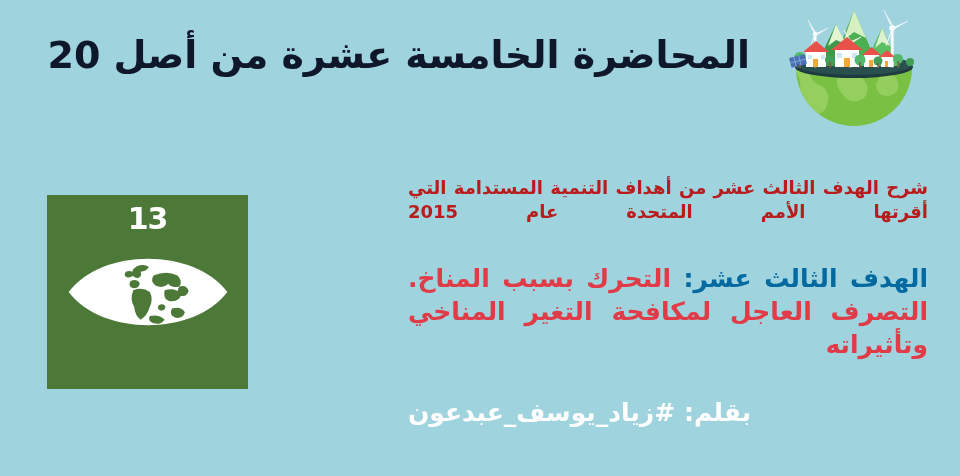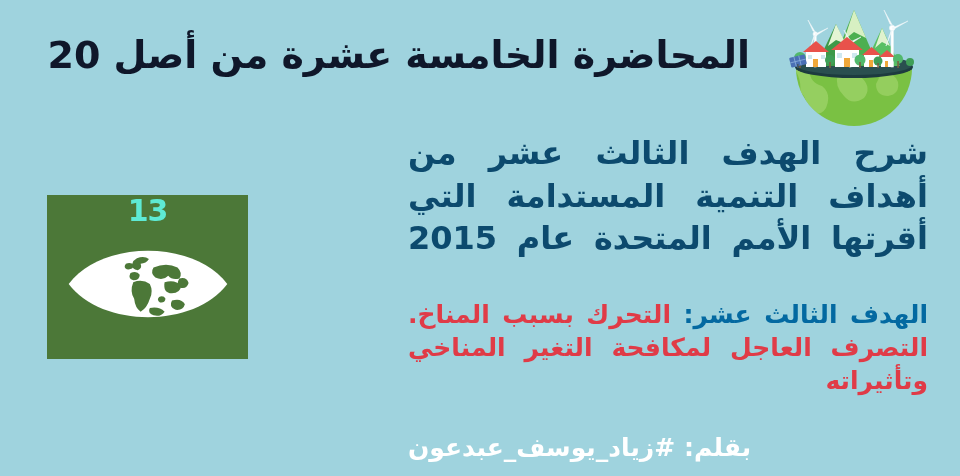--- a/index.html
+++ b/index.html
@@ -44,24 +44,25 @@
     width: 136px;
     height: 126px;
   }
 
   
   #sdg-card {
     position: absolute;
     left: 47px;
     top: 195px;
     width: 201px;
-    height: 164px;
+    height: 194px;
     background: #4c7838;
-    color: #5eead4;
+    color: #ffffff;
     box-sizing: border-box;
+    padding-top: 8px;
     direction: rtl;
   }
   #sdg-number {
     text-align: center;
     font-size: 30px;
     font-weight: bold;
     line-height: 1.05;
     letter-spacing: -1px;
   }
   #sdg-label {
@@ -83,27 +84,28 @@
   #text-column {
     position: absolute;
     right: 32px;
     top: 132px;
     width: 520px;
     direction: rtl;
     text-align: justify;
     text-align-last: justify;
   }
   #intro-paragraph {
-    color: #0c4a6e;
-    font-size: 32px;
+    color: #b91c1c;
+    font-size: 18px;
     font-weight: bold;
     line-height: 1.33;
     direction: rtl;
     text-align: justify;
     text-align-last: justify;
+    margin-top: 44px;
   }
   #goal-block {
     margin-top: 38px;
     font-size: 25px;
     font-weight: bold;
     line-height: 1.33;
     direction: rtl;
     text-align: justify;
     text-align-last: justify;
   }

